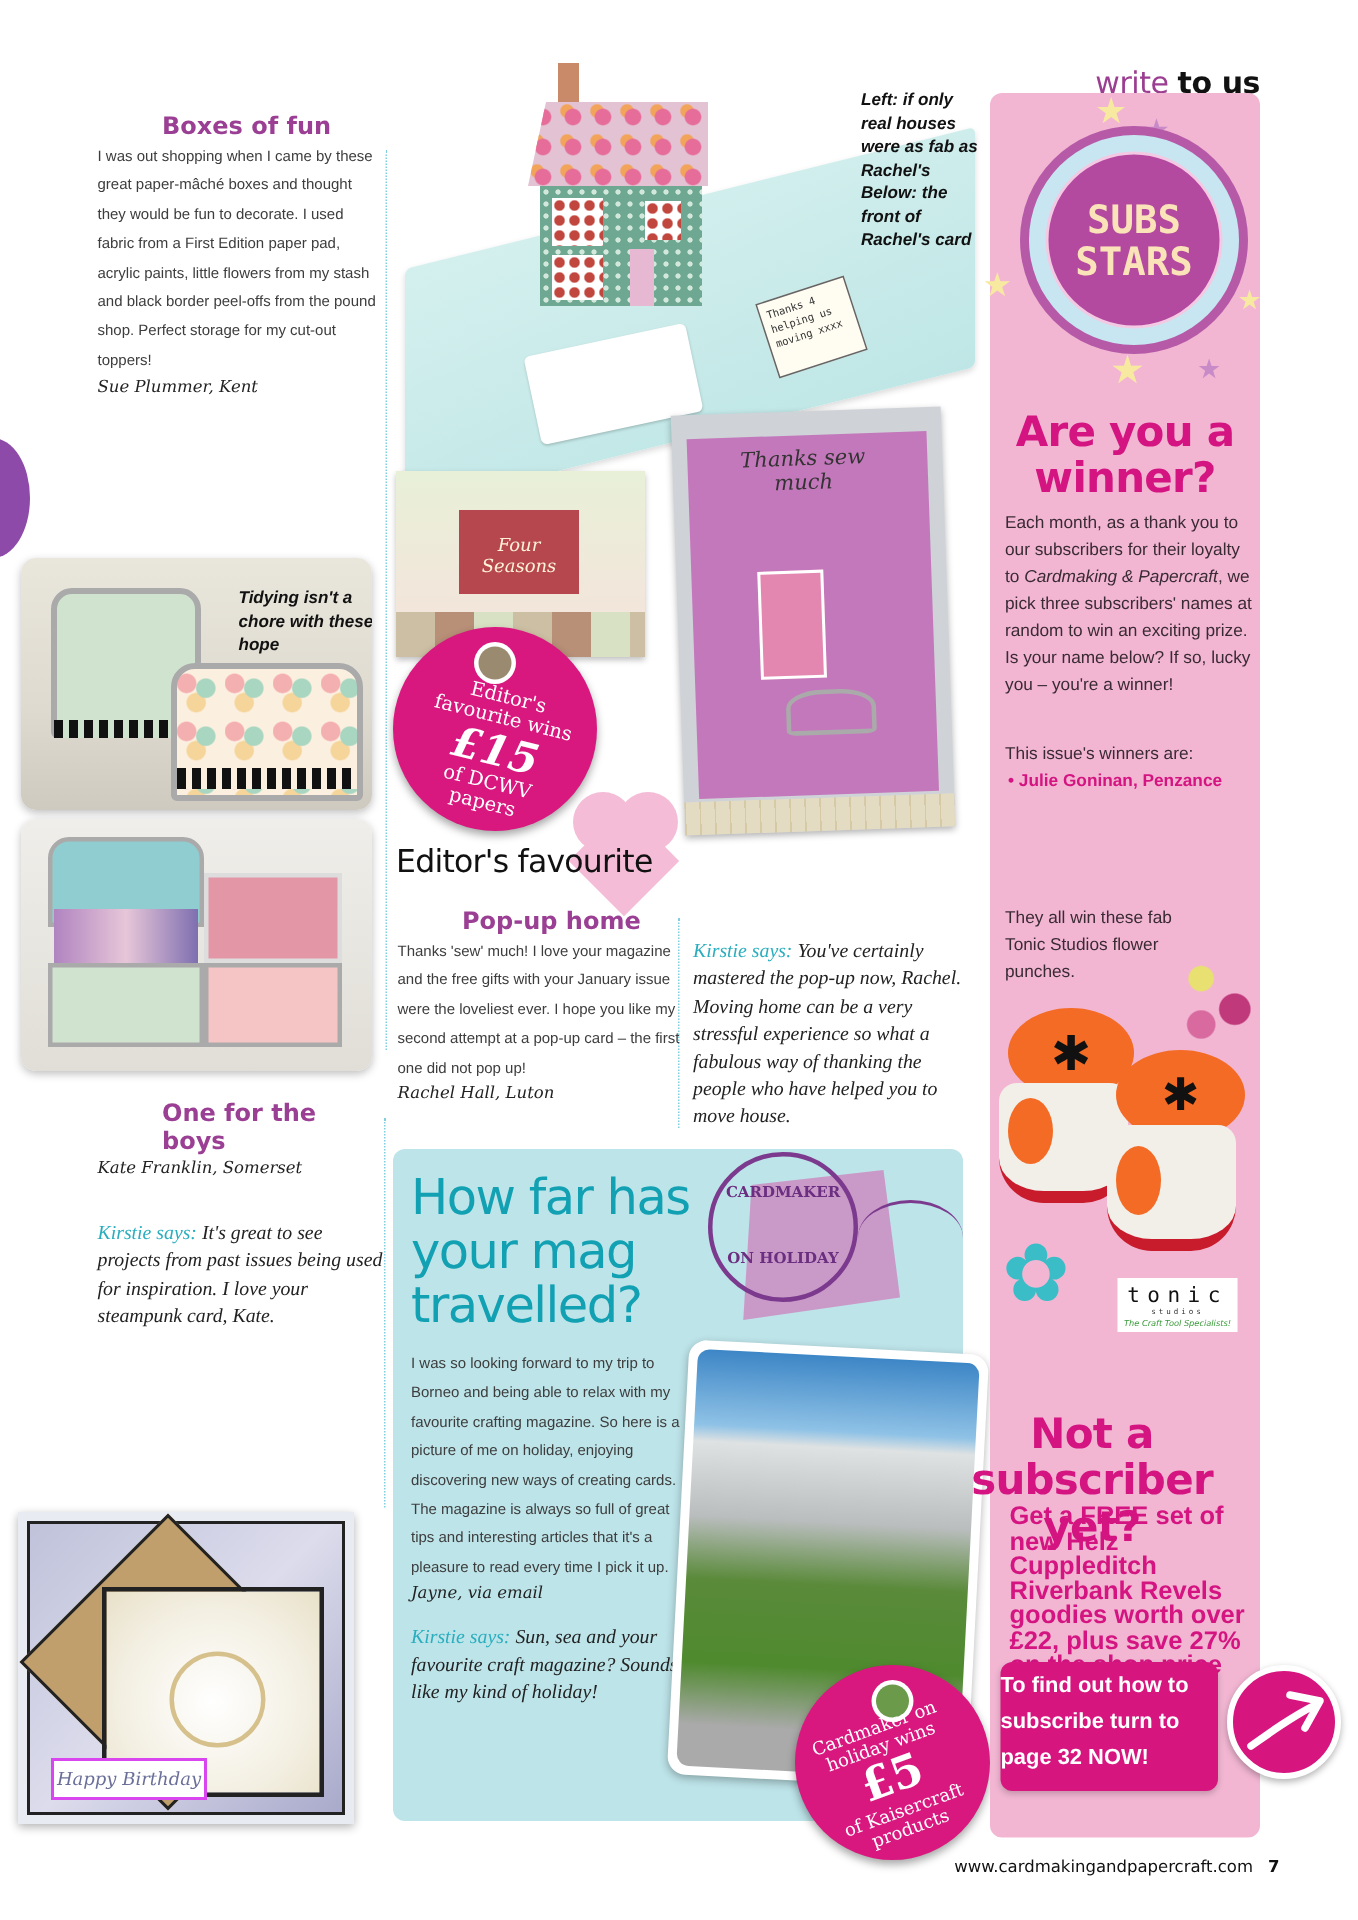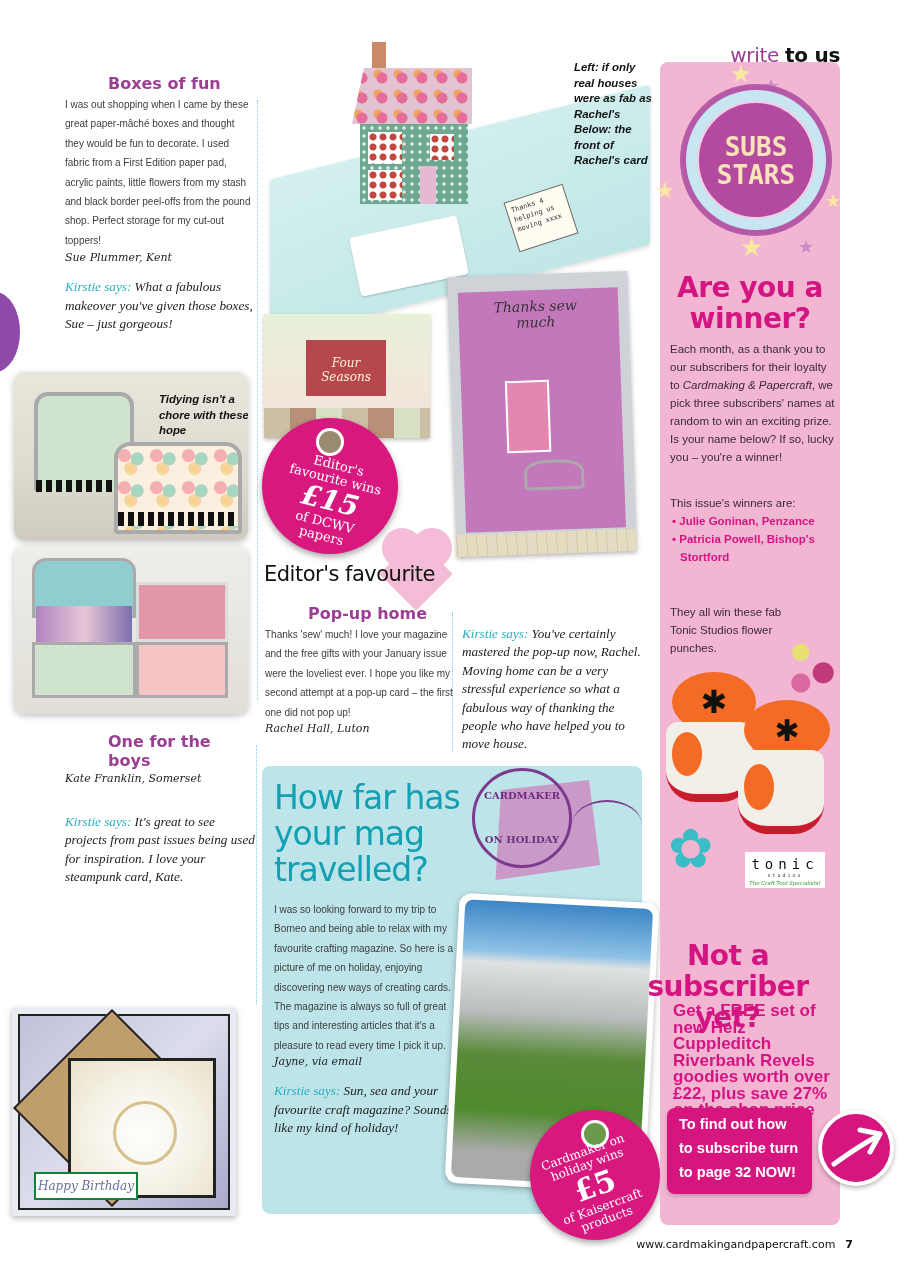--- a/index.html
+++ b/index.html
@@ -32,21 +32,21 @@
   .badge .hole { position: absolute; width: 28px; height: 28px; border-radius: 50%; background: #fff; left: 50%; margin-left: -14px; top: 10px; }
   .badge .hole-inner { position: absolute; inset: 3px; border-radius: 50%; background: #9a8a70; }
 
   
   .sidebar { left: 660px; top: 62px; width: 180px; height: 1163px; background: #f2b6d3; border-radius: 8px; }
   .sb-head { color: #d41480; font-weight: bold; font-family: "DejaVu Sans", sans-serif; text-align: center; letter-spacing: -0.5px; }
   .sb-text { font-family: "Liberation Sans", sans-serif; font-size: 11.5px; line-height: 18px; color: #3a2a34; }
   .sb-winner { color: #d41480; font-weight: bold; font-family: "Liberation Sans", sans-serif; font-size: 11.5px; line-height: 18px; }
   .sb-offer { color: #d41480; font-weight: bold; font-family: "Liberation Sans", sans-serif; font-size: 17px; line-height: 16.5px; }
 
-  .cta-box { left: 667px; top: 1108px; width: 145px; height: 86px; background: #d6157f; border-radius: 8px; color: #fff; font-weight: bold; font-family: "Liberation Sans", sans-serif; font-size: 14.6px; line-height: 24px; padding: 4px 12px; box-shadow: 0 2px 4px rgba(0,0,0,0.2); }
+  .cta-box { left: 667px; top: 1108px; width: 145px; height: 86px; background: #d6157f; border-radius: 8px; color: #fff; font-weight: bold; font-family: "Liberation Sans", sans-serif; font-size: 14.6px; line-height: 24px; padding: 4px 0; box-shadow: 0 2px 4px rgba(0,0,0,0.2); }
   .cta-arrow { left: 818px; top: 1110px; width: 76px; height: 76px; border-radius: 50%; background: #d6157f; border: 4px solid #fff; box-shadow: 0 2px 5px rgba(0,0,0,0.3); }
 
   
   .travel-box { left: 262px; top: 766px; width: 380px; height: 448px; background: #bde4e9; border-radius: 8px; }
   .travel-title { color: #12a0b3; font-family: "DejaVu Sans", sans-serif; font-size: 33px; line-height: 36px; letter-spacing: -1px; }
 
   .footer-url { right: 52px; top: 1238px; font-size: 11px; color: #111; font-family: "DejaVu Sans", sans-serif; }
   .footer-url b { margin-left: 10px; }
 </style>
 </head>
@@ -54,24 +54,20 @@
 
 <div class="abs header-title">
   <span class="light">write</span>
   <span class="bold">to us</span>
 </div>
 
 <div class="abs" style="left:65px; top:74px; width:190px;">
   <div class="heading-purple">Boxes of fun</div>
   <div class="col-text">I was out shopping when I came by these great paper-mâché boxes and thought they would be fun to decorate. I used fabric from a First Edition paper pad, acrylic paints, little flowers from my stash and black border peel-offs from the pound shop. Perfect storage for my cut-out toppers!</div>
   <div class="sig" style="margin-top:1px;">Sue Plummer, Kent</div>
-  <div class="kirstie" style="margin-top:14px;">
-    <span class="ks">Kirstie says:</span>
-    <span>What a fabulous makeover you've given those boxes, Sue – just gorgeous!</span>
-  </div>
 </div>
 
 <div class="abs" style="left:-30px; top:292px; width:50px; height:80px; border-radius:50%; background:#8e4aa8;"></div>
 
 <div class="abs photo" style="left:14px; top:372px; width:234px; height:168px; background:linear-gradient(180deg,#e9e6dc 0%,#dedad0 60%,#cfcac0 100%);">
   <div class="abs" style="left:20px; top:20px; width:100px; height:100px; background:#cfe3cf; border:4px solid #aaa; border-radius:14px 14px 4px 4px;"></div>
   <div class="abs" style="left:22px; top:108px; width:96px; height:12px; background:repeating-linear-gradient(90deg,#111 0 6px,#cfe3cf 6px 10px);"></div>
   <div class="abs" style="left:100px; top:70px; width:128px; height:92px; background:radial-gradient(circle at 20% 30%,#f4b0b0 6px,transparent 7px),radial-gradient(circle at 60% 40%,#a8d6c0 6px,transparent 7px),radial-gradient(circle at 40% 70%,#f6d59a 6px,transparent 7px),#fbf0e0; background-size:32px 32px; border:4px solid #aaa; border-radius:16px 16px 4px 4px;"></div>
   <div class="abs" style="left:104px; top:140px; width:120px; height:14px; background:repeating-linear-gradient(90deg,#111 0 6px,#fbf0e0 6px 10px);"></div>
   <div class="abs caption-bold" style="left:145px; top:20px; width:90px;">Tidying isn't a chore with these hope</div>
@@ -92,21 +88,21 @@
     <span>It's great to see projects from past issues being used for inspiration. I love your steampunk card, Kate.</span>
   </div>
 </div>
 
 <div class="abs" style="left:12px; top:1008px; width:224px; height:208px; background:#e8ecf2; box-shadow:0 2px 6px rgba(0,0,0,0.3);">
   <div class="abs" style="left:6px; top:6px; width:212px; height:196px; border:2px solid #222; background:linear-gradient(135deg,#bfc2da,#dcdcec,#a9aacb);"></div>
   <div class="abs" style="left:30px; top:30px; width:140px; height:140px; background:#c09f6c; border:2px solid #222; transform:rotate(45deg); transform-origin:center;"></div>
   <div class="abs" style="left:56px; top:50px; width:148px; height:140px; border:3px solid #222; background:radial-gradient(circle at 50% 55%,#fff 0,#f3efe2 60%,#e8e1c9 100%);">
     <div class="abs" style="left:42px; top:40px; width:64px; height:64px; border-radius:50%; border:3px solid #d6c08c;"></div>
   </div>
-  <div class="abs" style="left:22px; top:164px; width:104px; height:28px; background:#fff; border:2px solid #15803d; font-family:'DejaVu Serif',serif; font-style:italic; font-size:12px; color:#6a6f9a; text-align:center; line-height:24px;">Happy Birthday</div>
+  <div class="abs" style="left:22px; top:164px; width:104px; height:28px; background:#fff; border:2px solid #d946ef; font-family:'DejaVu Serif',serif; font-style:italic; font-size:12px; color:#6a6f9a; text-align:center; line-height:24px;">Happy Birthday</div>
 </div>
 
 <div class="abs dotted-vline" style="left:257px; top:100px; height:600px;"></div>
 <div class="abs dotted-vline" style="left:256px; top:745px; height:260px;"></div>
 <div class="abs dotted-vline" style="left:452px; top:612px; height:140px;"></div>
 
 <div class="abs" style="left:262px; top:30px; width:400px; height:290px;">
   <div class="abs" style="left:8px; top:102px; width:380px; height:160px; background:linear-gradient(170deg,#d4f0ee,#bfe6e6); transform:skewY(-14deg); border-radius:4px; box-shadow:0 2px 4px rgba(0,0,0,0.15);"></div>
   <div class="abs" style="left:90px; top:38px; width:120px; height:135px;">
     <div class="abs" style="left:20px; top:-26px; width:14px; height:26px; background:#c98a6a;"></div>
@@ -219,21 +215,20 @@
   <div>STARS</div>
 </div>
 
 <div class="abs sb-head" style="left:665px; top:272px; width:170px; font-size:28px; line-height:31px;">Are you a winner?</div>
 <div class="abs sb-text" style="left:670px; top:340px; width:166px;">
   <span>Each month, as a thank you to our subscribers for their loyalty to </span><i>Cardmaking &amp; Papercraft</i><span>, we pick three subscribers' names at random to win an exciting prize. Is your name below? If so, lucky you – you're a winner!</span>
 </div>
 <div class="abs sb-text" style="left:670px; top:494px; width:166px;">This issue's winners are:</div>
 <div class="abs" style="left:670px; top:512px; width:166px;">
   <div class="sb-winner" style="padding-left:10px; text-indent:-8px;">• <span>Julie Goninan, Penzance</span></div>
-  <div class="sb-winner" style="padding-left:10px; text-indent:-8px;">• <span>Patricia Powell, Bishop's Stortford</span></div>
 </div>
 <div class="abs sb-text" style="left:670px; top:603px; width:140px;">They all win these fab Tonic Studios flower punches.</div>
 
 <div class="abs" style="left:784px; top:632px; width:56px; height:68px; background:radial-gradient(circle at 30% 30%,#e8e070 8px,transparent 9px),radial-gradient(circle at 70% 60%,#c0397a 10px,transparent 11px),radial-gradient(circle at 30% 75%,#d86aa0 9px,transparent 10px);"></div>
 <div class="abs" style="left:666px; top:672px; width:90px; height:130px;">
   <div class="abs" style="left:6px; top:0; width:84px; height:60px; border-radius:50%; background:#f36b24; display:flex; align-items:center; justify-content:center; font-size:32px; color:#111;">✱</div>
   <div class="abs" style="left:0; top:50px; width:86px; height:80px; background:#f2eee8; border-radius:12px 12px 30px 30px; border-bottom:8px solid #c81c2c;">
     <div class="abs" style="left:6px; top:10px; width:30px; height:44px; border-radius:50%; background:#f36b24;"></div>
   </div>
 </div>

